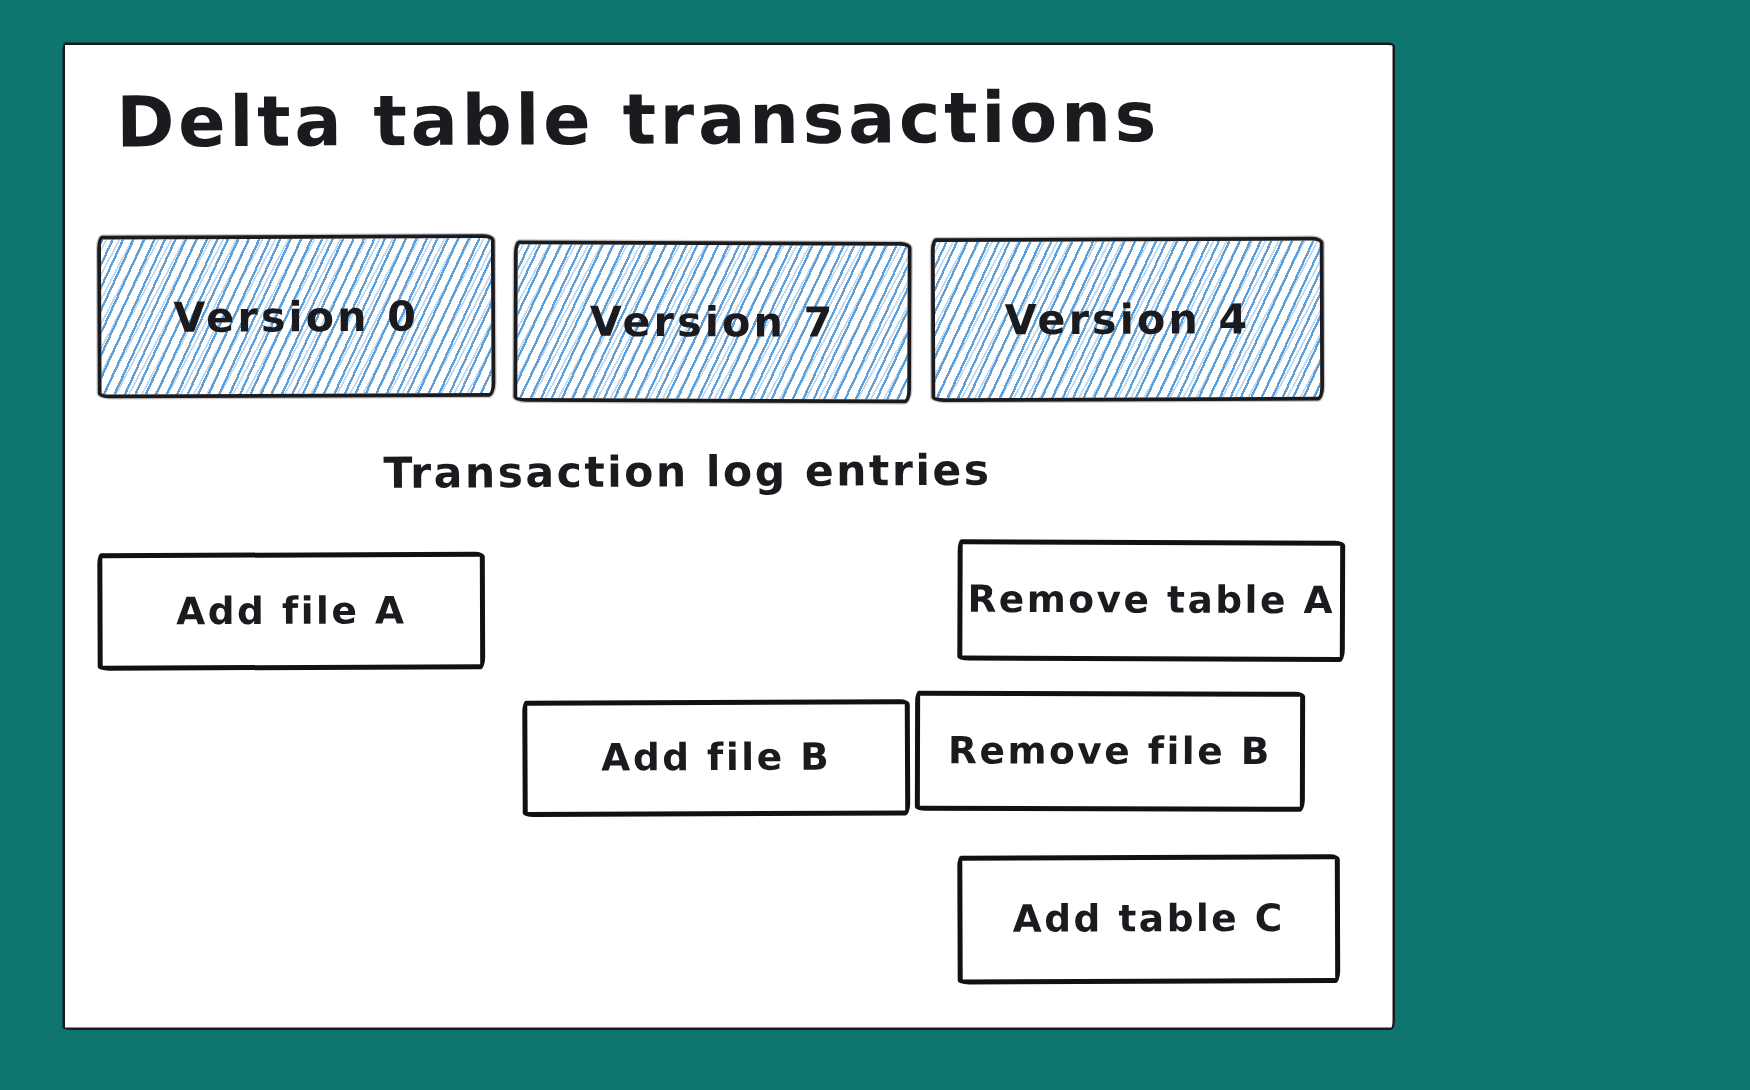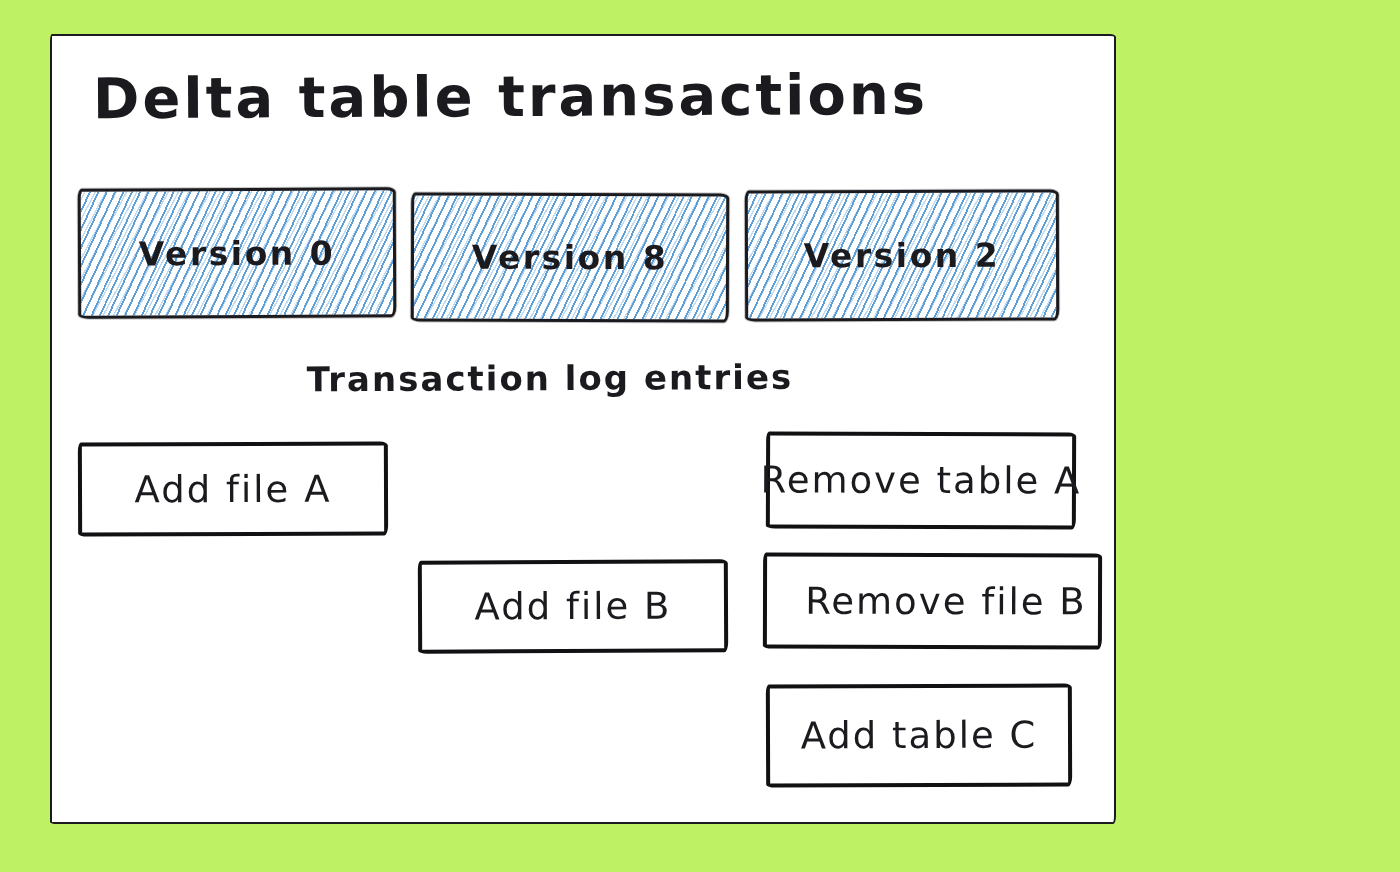--- a/index.html
+++ b/index.html
@@ -4,21 +4,21 @@
 <style>
   html, body {
     margin: 0;
     padding: 0;
     background: #ffffff;
   }
   .stage {
     position: relative;
     width: 1400px;
     height: 872px;
-    background: #bef264;
+    background: #0f766e;
     font-family: "DejaVu Sans", sans-serif;
     color: #1b1b1f;
     overflow: hidden;
   }
   
   .frame {
     position: absolute;
     left: 50px;
     top: 34px;
     width: 1062px;
@@ -84,50 +84,50 @@
   .entry-box {
     position: absolute;
     border: 4px solid #111114;
     border-radius: 3px 8px 4px 9px / 9px 4px 10px 3px;
     background: #ffffff;
     display: flex;
     align-items: center;
     justify-content: center;
   }
   .entry-box .elabel {
-    font-size: 37px;
-    font-weight: 400;
+    font-size: 30px;
+    font-weight: 700;
     letter-spacing: 2px;
     white-space: nowrap;
   }
   .e-add-a    { left: 78px;  top: 442px; width: 302px; height: 86px; transform: rotate(-0.2deg); }
   .e-remove-a { left: 766px; top: 432px; width: 302px; height: 89px; transform: rotate(0.2deg); }
   .e-add-b    { left: 418px; top: 560px; width: 302px; height: 85px; transform: rotate(-0.25deg); }
-  .e-remove-b { left: 763px; top: 553px; width: 304px; height: 88px; transform: rotate(0.15deg); padding-left: 27px; }
+  .e-remove-b { left: 732px; top: 553px; width: 304px; height: 88px; transform: rotate(0.15deg); }
   .e-add-c    { left: 766px; top: 684px; width: 298px; height: 95px; transform: rotate(-0.2deg); }
 </style>
 </head>
 <body>
 
 <div class="stage">
 
   <div class="frame"></div>
 
   <div class="title">Delta table transactions</div>
 
   <div class="version-box v0">
     <span class="vlabel">Version 0</span>
   </div>
 
   <div class="version-box v1">
-    <span class="vlabel">Version 8</span>
+    <span class="vlabel">Version 7</span>
   </div>
 
   <div class="version-box v2">
-    <span class="vlabel">Version 2</span>
+    <span class="vlabel">Version 4</span>
   </div>
 
   <div class="log-heading">Transaction log entries</div>
 
   <div class="entry-box e-add-a">
     <span class="elabel">Add file A</span>
   </div>
 
   <div class="entry-box e-remove-a">
     <span class="elabel">Remove table A</span>

